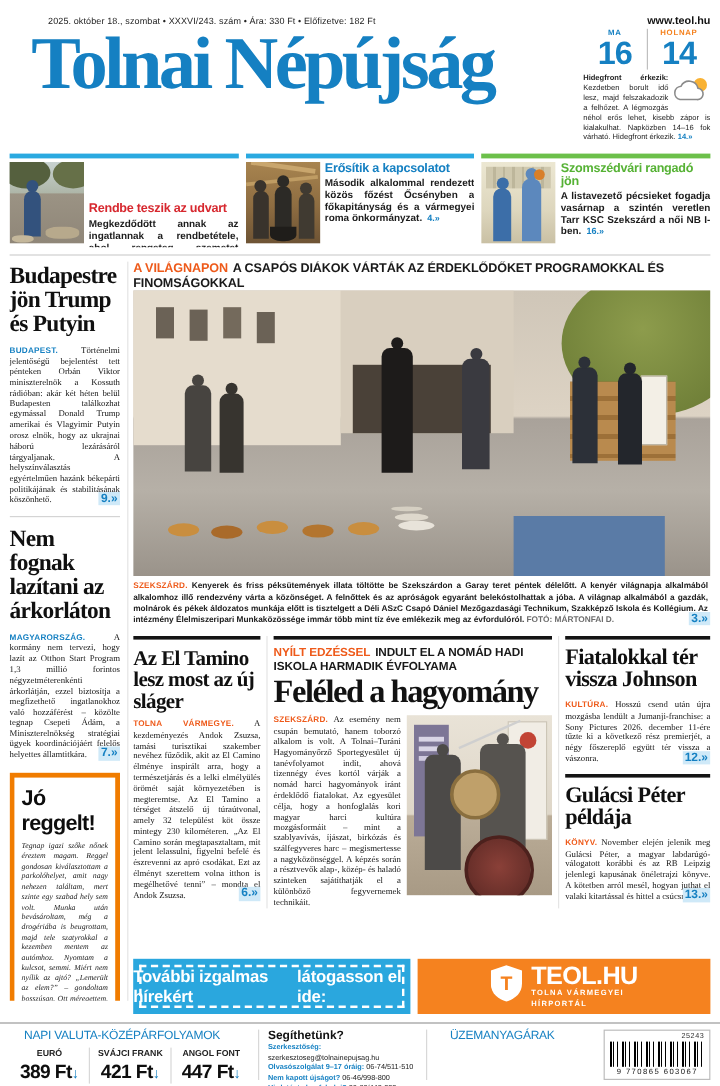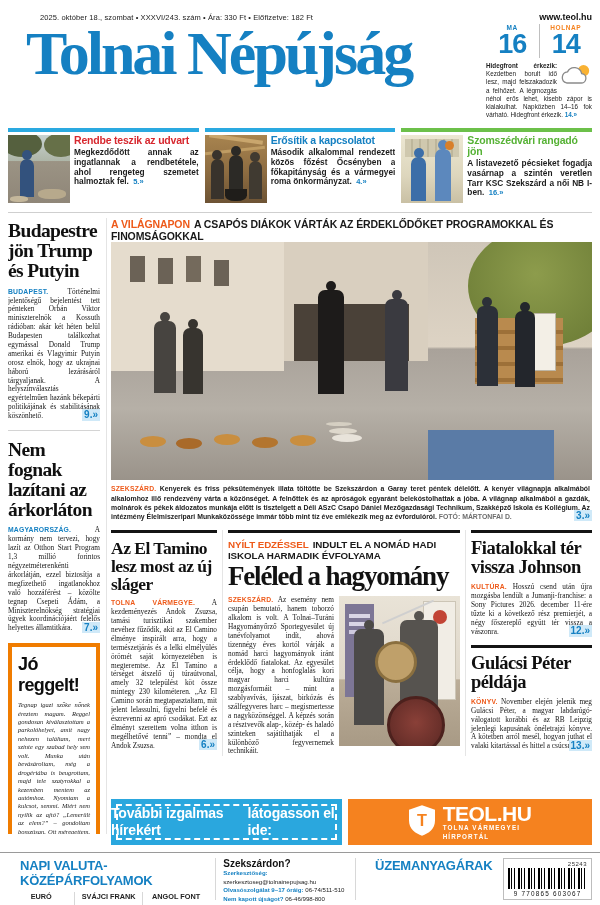--- a/index.html
+++ b/index.html
@@ -33,21 +33,21 @@
   .weather-icon{float:right;margin:1px 0 1px 3px;}
   .weather-lead{font-weight:800;}
   .weather-ref{color:var(--blue);font-weight:800;}
 
   
   .teasers{position:absolute;top:128px;left:8px;right:8px;height:78px;display:flex;gap:6px;}
   .teaser{flex:1;display:flex;gap:4px;border-top:4px solid var(--bar-blue);padding-top:3px;overflow:hidden;}
   .teaser.green{border-top-color:var(--bar-green);}
   .teaser-photo{width:62px;height:68px;flex:none;position:relative;overflow:hidden;}
   .teaser-content h3{font-size:10.5px;line-height:1.05;margin-bottom:2px;letter-spacing:-.2px;}
-  .teaser.red h3{color:var(--red);} .teaser.blue h3{color:var(--blue);} .teaser.green h3{color:var(--green);}
+  .teaser.red h3{color:var(--red);margin-top:34px;} .teaser.blue h3{color:var(--blue);} .teaser.green h3{color:var(--green);}
   .teaser-content p{font-size:8.3px;font-weight:700;line-height:1.18;color:#1c1c1c;text-align:justify;}
   .pref-inline{color:var(--blue);font-weight:800;font-size:7.5px;margin-left:2px;}
 
   .rule-main{position:absolute;top:212px;left:8px;right:8px;border-top:1px solid #cfcfcf;}
 
   
   .main-left{position:absolute;left:8px;top:218px;width:99px;height:616px;overflow:hidden;
     border-right:1px solid #e4e4e4;padding-right:6px;}
   .main-left h2{font-family:var(--serif);font-size:19.5px;line-height:1.02;letter-spacing:-.6px;
     color:#101010;margin:3px 0 7px;}
@@ -96,21 +96,21 @@
     display:flex;flex-direction:row;justify-content:center;align-items:center;color:#fff;
     font-size:14px;font-weight:800;line-height:1.25;letter-spacing:-.2px;}
   .promo-orange{width:244px;background:var(--promo-orange);display:flex;align-items:center;
     justify-content:center;gap:8px;color:#fff;}
   .promo-brand{font-size:21px;font-weight:800;letter-spacing:-.5px;line-height:1;}
   .promo-sub{font-size:6.3px;font-weight:700;letter-spacing:1.1px;line-height:1.3;}
 
   
   .footer{position:absolute;left:0;right:0;top:852px;bottom:0;border-top:1px solid #9a9a9a;
     display:flex;align-items:stretch;padding:5px 8px 5px;}
-  .sec-title-blue{color:var(--blue);font-size:13px;font-weight:700;letter-spacing:-.2px;padding-left:12px;}
+  .sec-title-blue{color:var(--blue);font-size:10px;font-weight:400;letter-spacing:-.2px;padding-left:12px;}
   .f-currency{width:212px;padding-right:6px;border-right:1px solid #d8d8d8;}
   .cur-row{display:flex;margin-top:4px;}
   .cur-item{flex:1;text-align:center;padding:0 3px;}
   .cur-item+.cur-item{border-left:1px solid #d8d8d8;}
   .cur-label{font-size:7.3px;font-weight:700;color:#222;margin-bottom:3px;}
   .cur-value{font-size:16px;font-weight:800;letter-spacing:-.5px;color:#0e0e0e;}
   .cur-arrow{color:var(--blue);font-weight:800;font-size:12px;}
   .f-help{width:142px;padding:0 7px;border-right:1px solid #d8d8d8;}
   .help-title{font-size:10px;font-weight:800;color:#111;}
   .help-line{font-size:6.1px;line-height:1.4;color:#222;}
@@ -384,21 +384,21 @@
           <div><span class="cur-value">421 Ft</span><span class="cur-arrow">↓</span></div>
         </div>
         <div class="cur-item">
           <div class="cur-label">ANGOL FONT</div>
           <div><span class="cur-value">447 Ft</span><span class="cur-arrow">↓</span></div>
         </div>
       </div>
     </div>
 
     <div class="f-help">
-      <div class="help-title">Szekszárdon?</div>
+      <div class="help-title">Segíthetünk?</div>
       <div class="help-line">
         <span class="help-label">Szerkesztőség:</span>
         <span>szerkesztoseg@tolnainepujsag.hu</span>
       </div>
       <div class="help-line">
         <span class="help-label">Olvasószolgálat 9–17 óráig:</span>
         <span>06-74/511-510</span>
       </div>
       <div class="help-line">
         <span class="help-label">Nem kapott újságot?</span>

